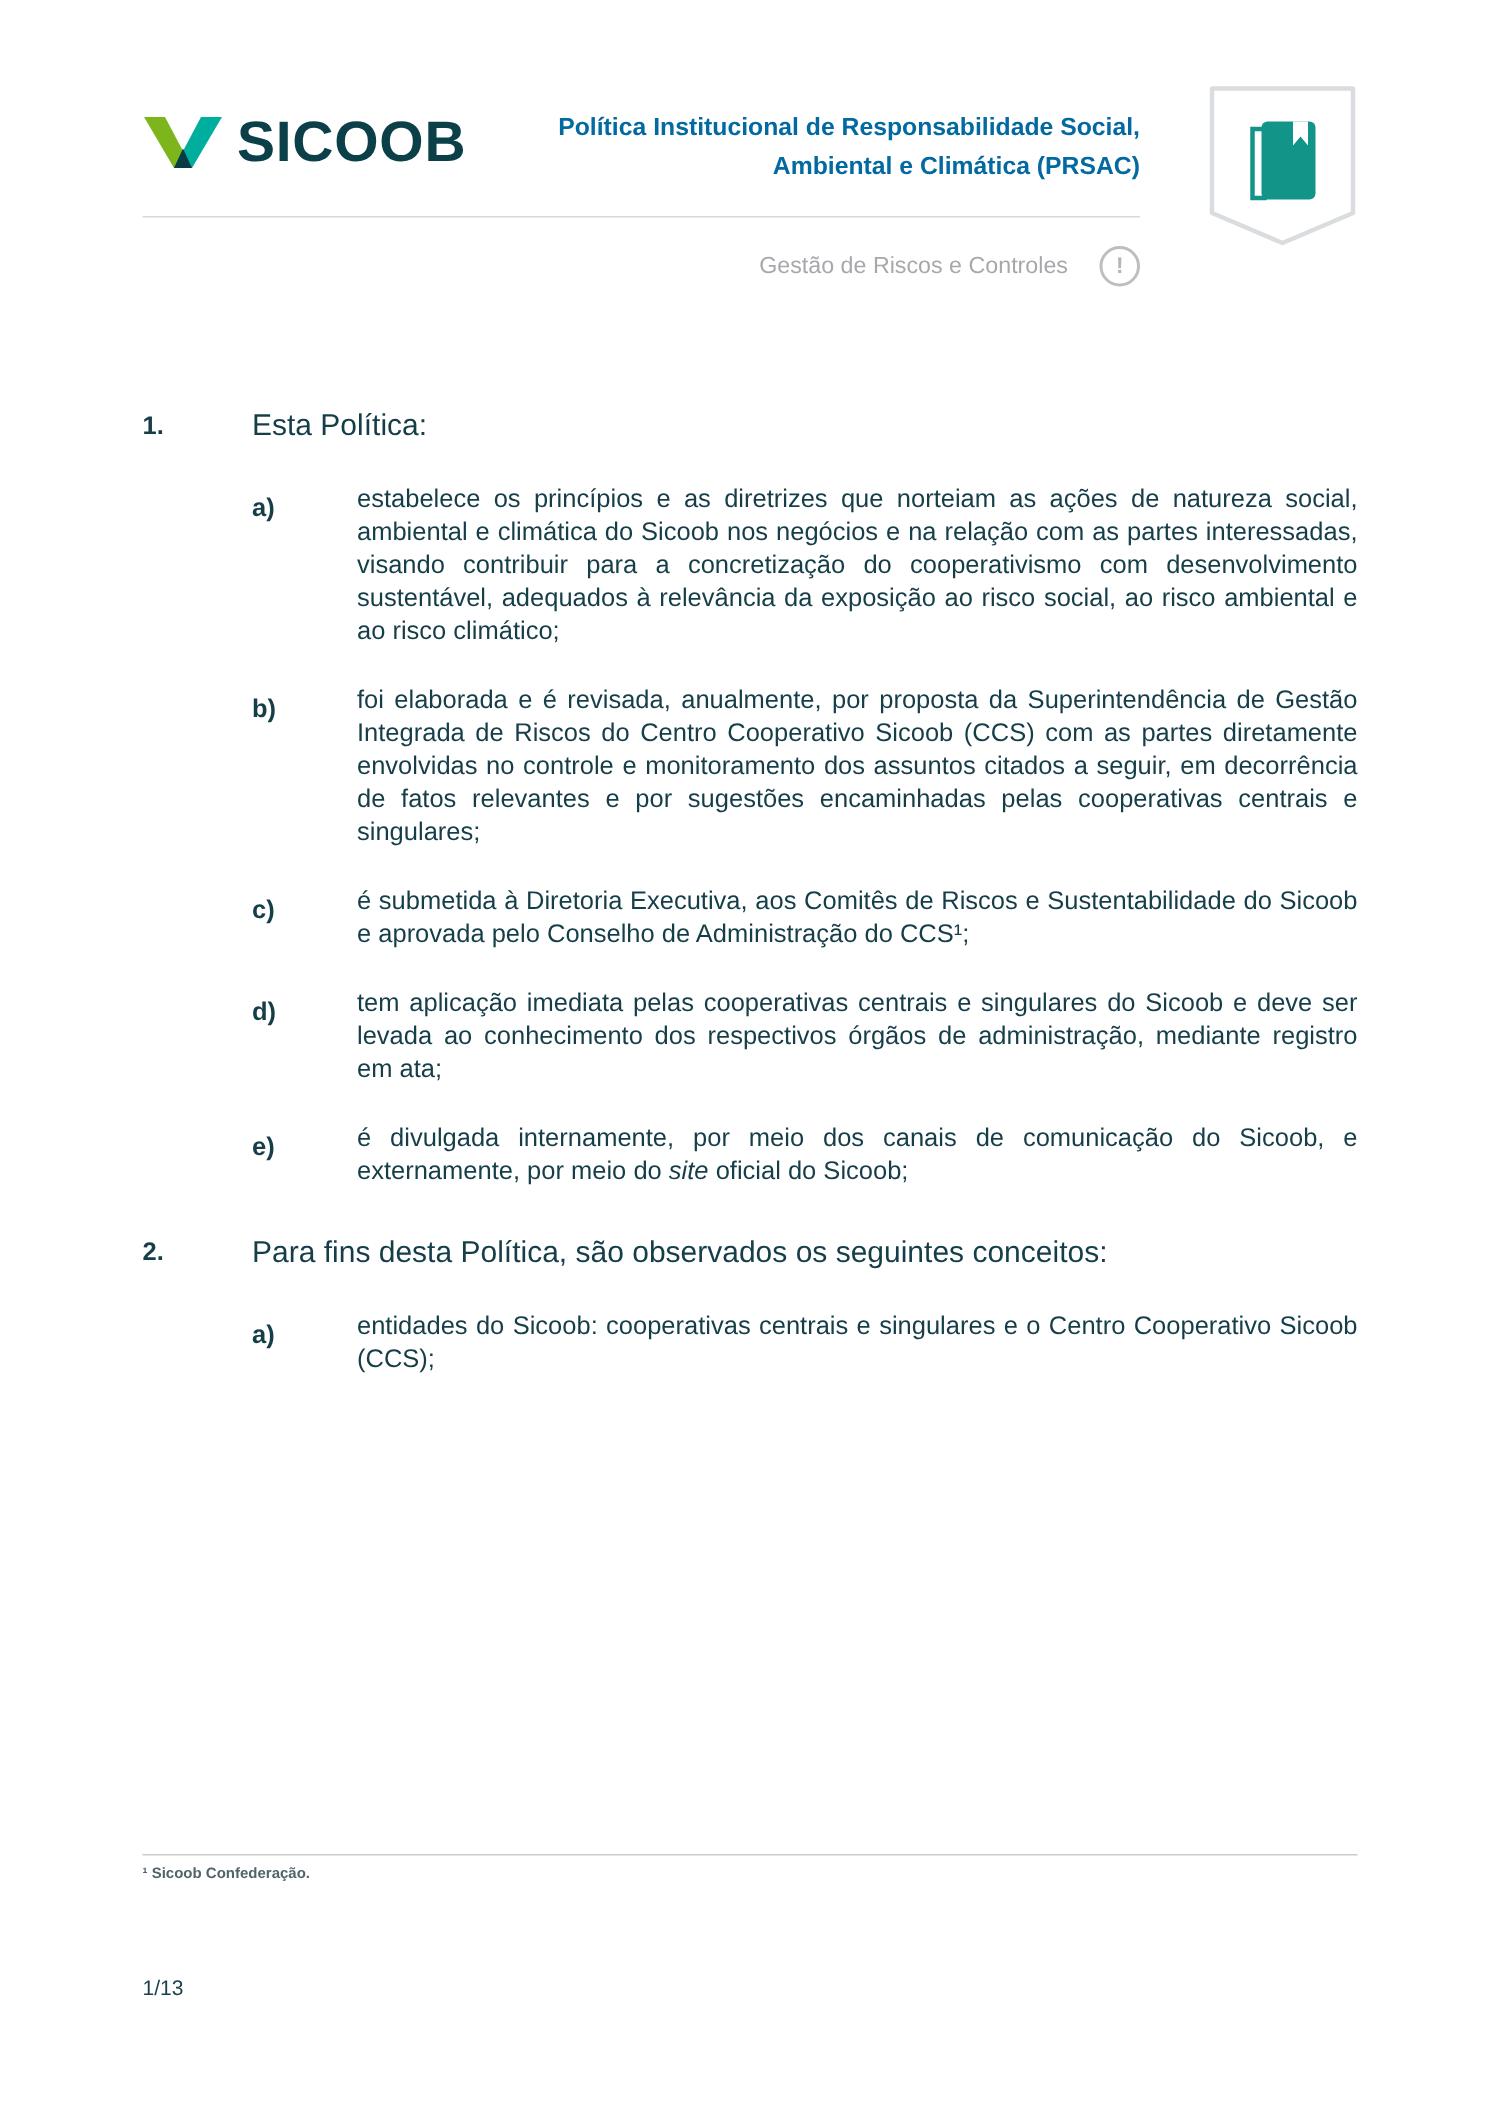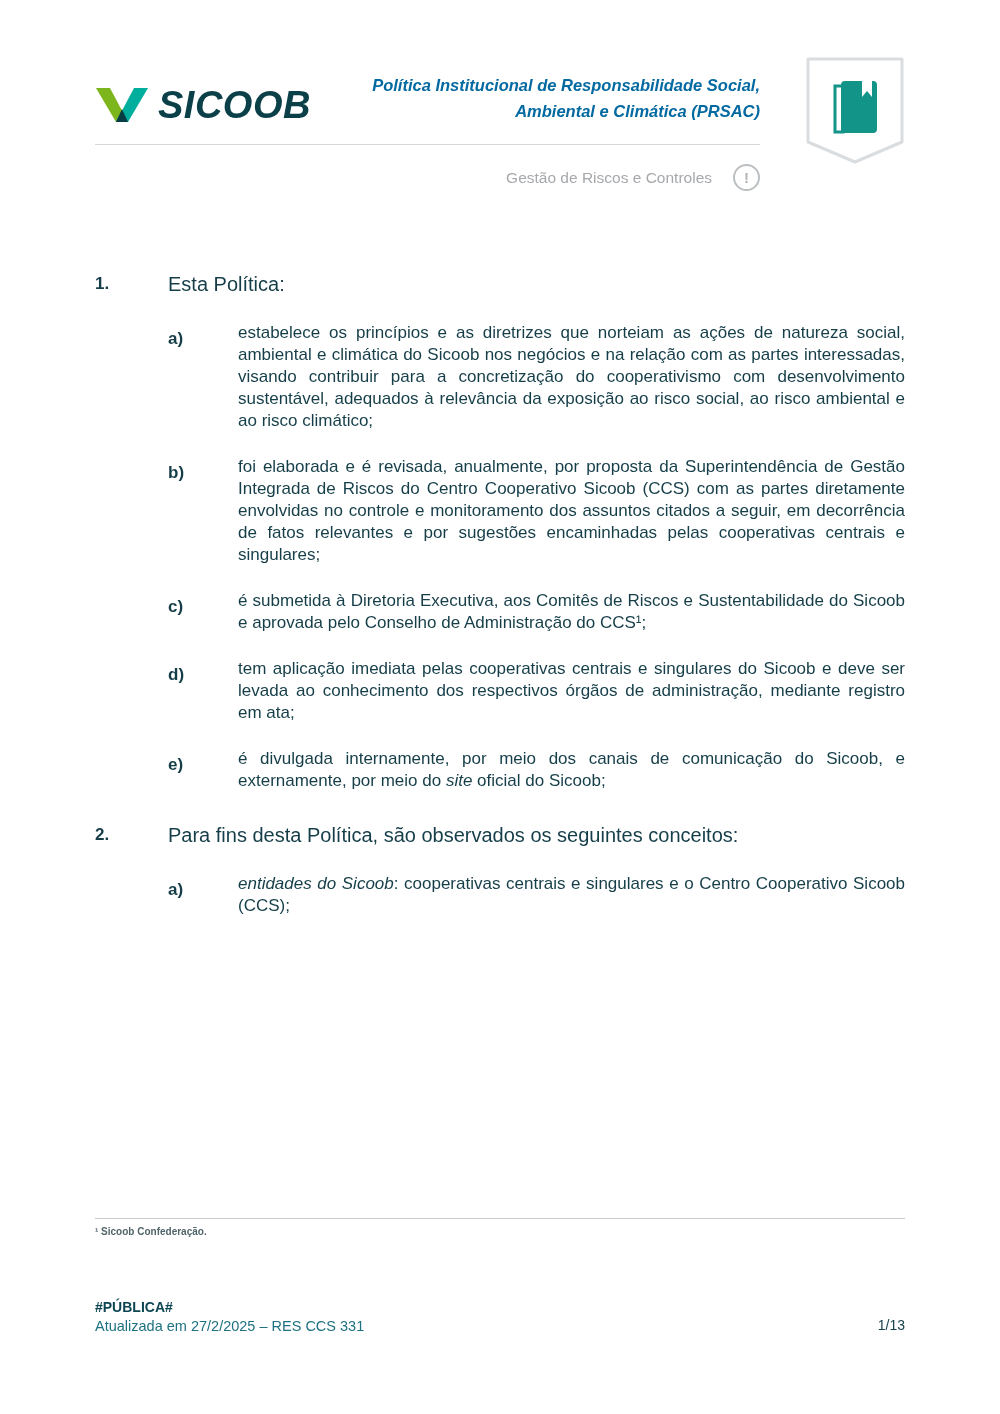--- a/index.html
+++ b/index.html
@@ -8,21 +8,21 @@
     width:1000px; height:1414px; margin:0 auto; background:#ffffff;
     padding:56px 95px 80px 95px;
     display:flex; flex-direction:column;
     font-family:"Liberation Sans", sans-serif;
     color:#153e48;
   }
 
   
   header { display:flex; align-items:flex-start; }
   .header-main { flex:1; min-width:0; }
-  .header-row { display:flex; align-items:flex-end;font-style:italic; }
+  .header-row { display:flex; align-items:center; }
   .logo { display:flex; align-items:center; gap:9px; padding-top:10px; }
   .logo-text { font-size:38px; font-weight:bold; color:#0c4049; letter-spacing:0.5px; line-height:1; }
   .title { flex:1; text-align:right; font-weight:bold; color:#0369a1; font-size:16.5px; line-height:26px; padding-top:16px; }
   .header-rule { border-top:1.5px solid #d6d8da; margin-top:20px; }
   .subtitle-row { display:flex; justify-content:flex-end; align-items:center; gap:21px; margin-top:19px; color:#a6a8ab; font-size:15.5px; }
   .alert-circle { width:27px; height:27px; border:2px solid #bcbfc1; border-radius:50%; display:flex; align-items:center; justify-content:center; color:#b2b5b7; font-weight:bold; font-size:15px; flex:0 0 auto; }
   .badge-col { width:100px; margin-left:45px; flex:0 0 auto; }
 
   
   main { margin-top:76px; }
@@ -118,33 +118,29 @@
       </div>
     </div>
 
     <div class="section">
       <div class="sec-num">2.</div>
       <div class="sec-body">
         <div class="sec-heading">Para fins desta Política, são observados os seguintes conceitos:</div>
 
         <div class="item">
           <div class="item-letter">a)</div>
-          <div class="item-text"><span style="font-style: italic;">entidades do Sicoob</span><span>: cooperativas centrais e singulares e o Centro Cooperativo Sicoob (CCS);</span></div>
+          <div class="item-text"><span style="">entidades do Sicoob</span><span>: cooperativas centrais e singulares e o Centro Cooperativo Sicoob (CCS);</span></div>
         </div>
       </div>
     </div>
 
   </main>
 
   <div class="bottom">
     <div class="footnote-rule"></div>
     <div class="footnote-text">¹ Sicoob Confederação.</div>
 
     <div class="footer">
-      <div class="footer-left">
-        <div class="classification">#PÚBLICA#</div>
-        <div class="updated">Atualizada em 27/2/2025 – RES CCS 331</div>
-      </div>
       <div class="page-number">1/13</div>
     </div>
   </div>
 
 </div>
 
 </body></html>

